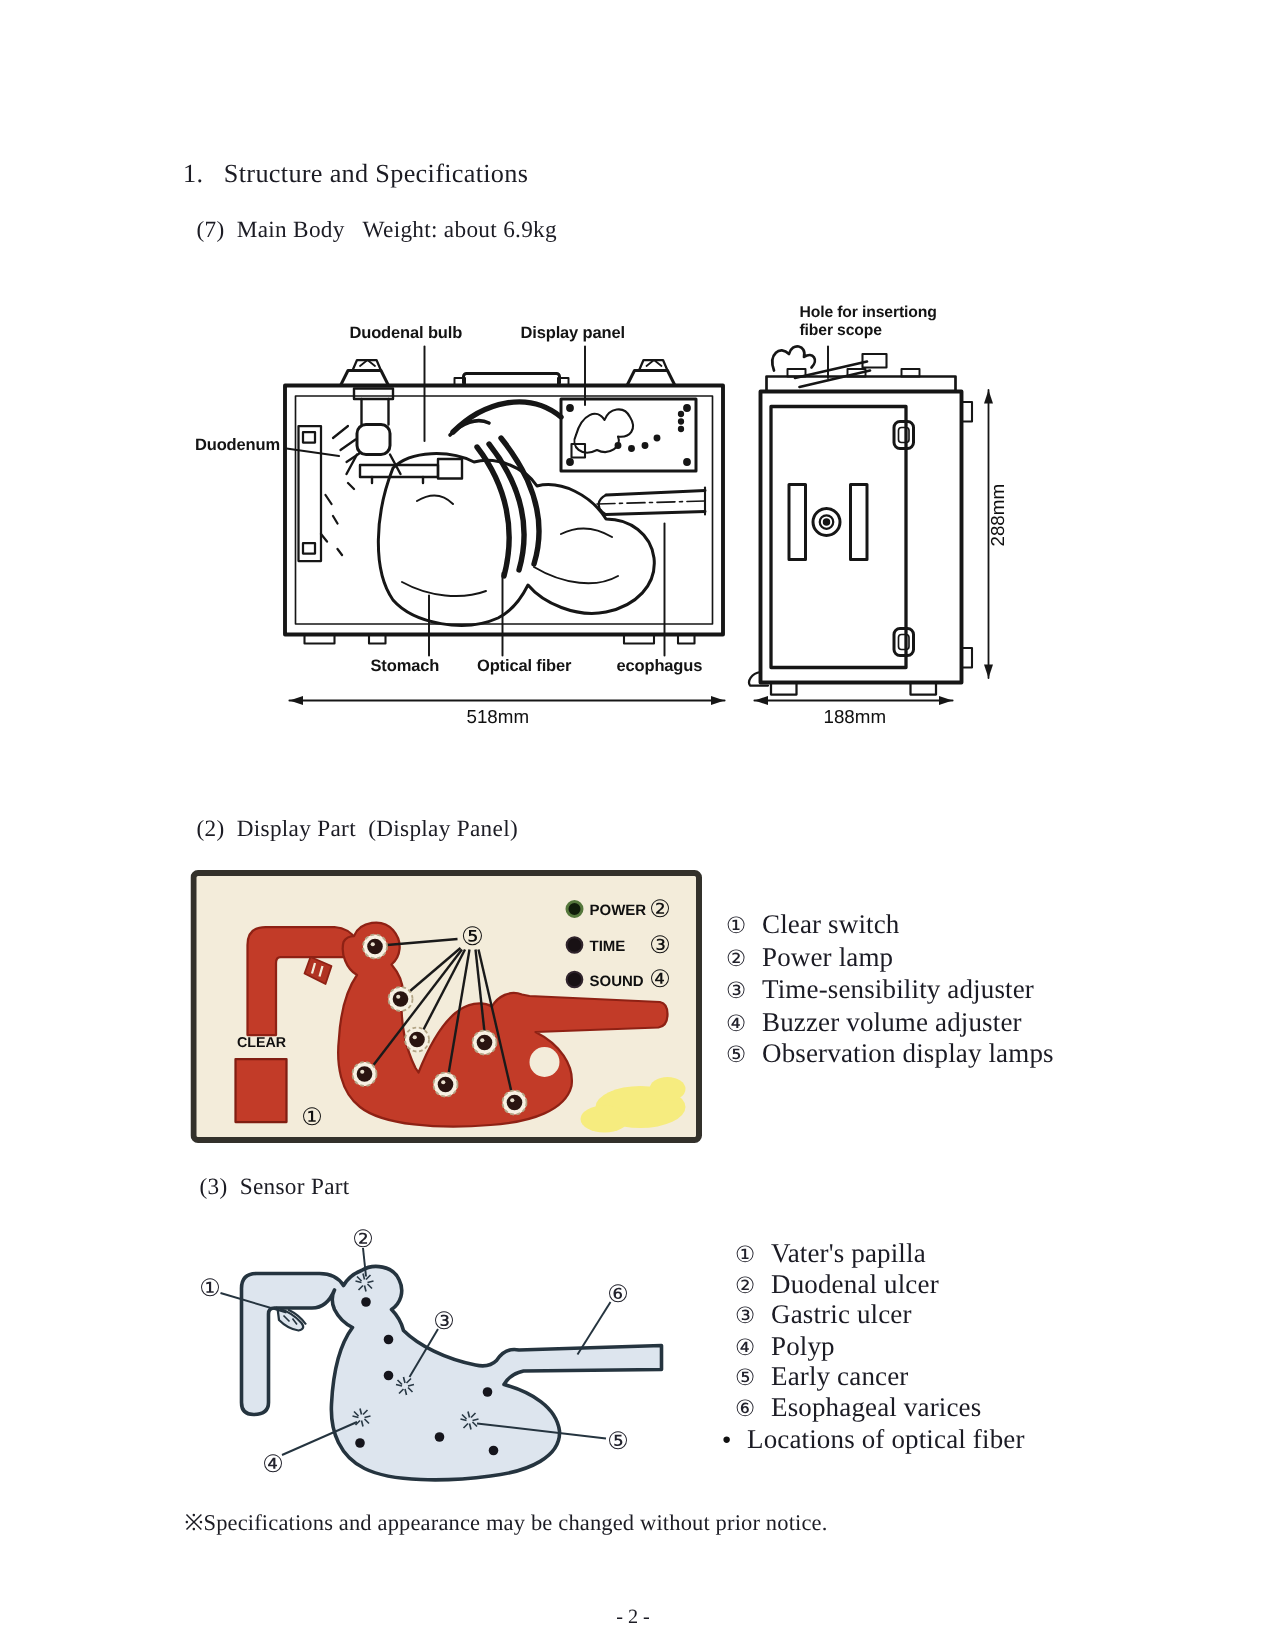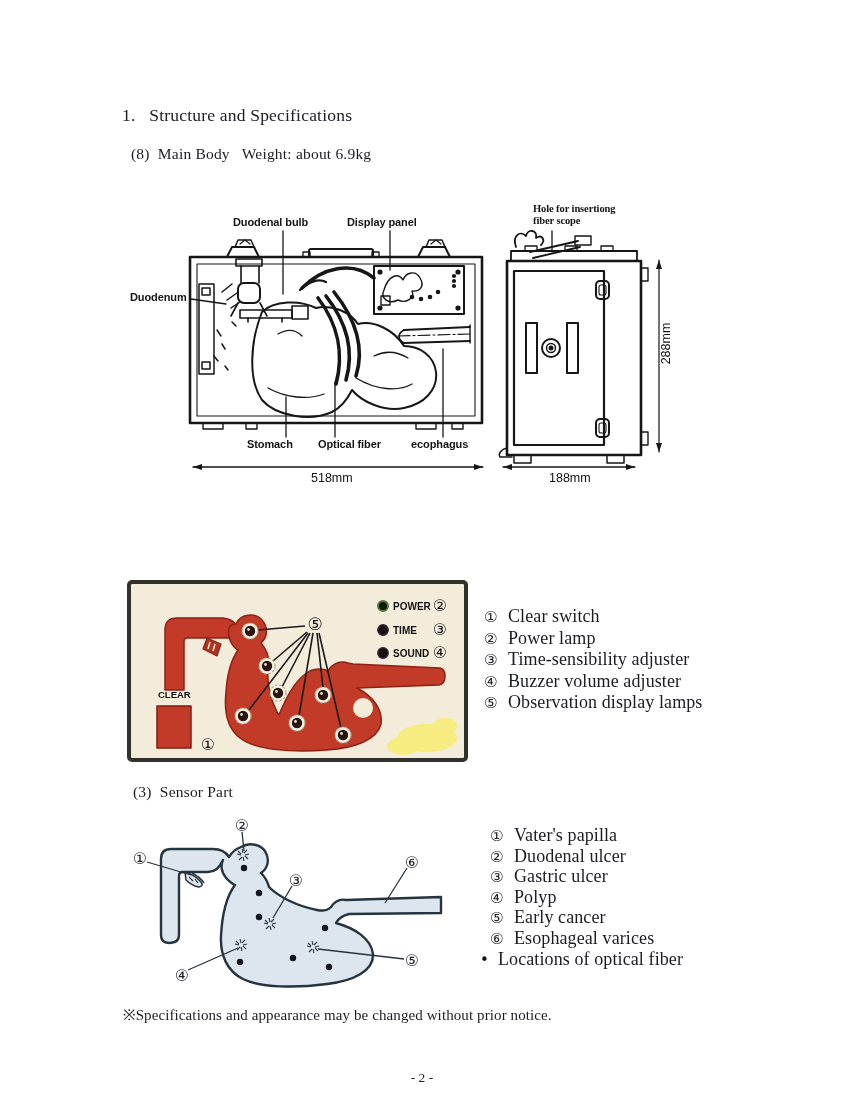--- a/index.html
+++ b/index.html
@@ -38,21 +38,21 @@
   svg{display:block;}
   svg text{font-family:"DejaVu Sans",sans-serif;}
   .panel-label{font-family:"Liberation Sans","DejaVu Sans",sans-serif;font-weight:bold;}
 </style>
 </head>
 <body>
 
 <div class="page">
 
   <div class="abs serif title" style="left:122px;top:105px;">1.   Structure and Specifications</div>
-  <div class="abs serif heading" style="left:131px;top:145px;">(8)  Main Body   Weight: about 6.9kg</div>
+  <div class="abs serif heading" style="left:131px;top:145px;">(7)  Main Body   Weight: about 6.9kg</div>
 
   <svg class="abs" style="left:130px;top:200px;" width="550" height="295" viewBox="130 200 550 295">
     <g fill="none" stroke="#161616" stroke-width="2" stroke-linecap="round" stroke-linejoin="round">
 
       <g>
         <rect x="190" y="257" width="292" height="166" stroke-width="2.6"></rect>
         <rect x="197" y="264" width="278" height="152" stroke-width="1.1"></rect>
 
         <rect x="309" y="249" width="64" height="8" rx="2"></rect>
         <rect x="303" y="252" width="7" height="5" stroke-width="1.3"></rect>
@@ -180,31 +180,32 @@
         <polygon points="635,467 626,464 626,470" fill="#161616" stroke="none"></polygon>
         <path d="M659,260 L659,452" stroke-width="1.2"></path>
         <polygon points="659,260 656,269 662,269" fill="#161616" stroke="none"></polygon>
         <polygon points="659,452 656,443 662,443" fill="#161616" stroke="none"></polygon>
       </g>
     </g>
   </svg>
 
   <div class="abs lbl" style="left:233px;top:216px;">Duodenal bulb</div>
   <div class="abs lbl" style="left:347px;top:216px;text-align:center;">Display panel</div>
-  <div class="abs lbl" style="left:533px;top:203px;font-size:10.5px;line-height:11.5px;font-family:Liberation Serif, serif;">Hole for insertiong
+  <div class="abs lbl" style="left:533px;top:203px;font-size:10.5px;line-height:11.5px;">Hole for insertiong
 fiber scope</div>
   <div class="abs lbl" style="left:130px;top:291px;">Duodenum</div>
   <div class="abs lbl" style="left:247px;top:438px;">Stomach</div>
   <div class="abs lbl" style="left:318px;top:438px;">Optical fiber</div>
   <div class="abs lbl" style="left:411px;top:438px;">ecophagus</div>
   <div class="abs dim" style="left:311px;top:471px;">518mm</div>
   <div class="abs dim" style="left:549px;top:471px;">188mm</div>
   <div class="abs dim" style="left:636px;top:336px;width:60px;height:15px;text-align:center;transform:rotate(-90deg);">288mm</div>
 
 
+  <div class="abs serif heading" style="left:131px;top:544px;">(2)  Display Part  (Display Panel)</div>
 
   <svg class="abs" style="left:127px;top:580px;" width="341" height="182" viewBox="0 0 341 182">
     <rect x="2" y="2" width="337" height="178" rx="3" stroke="#33312b" stroke-width="4" fill="#f3ecda"></rect>
 
     <g stroke-linejoin="round">
       <path d="M38,110 L38,50 Q38,38 50,38 L96,38 Q106,39 110,46 L112,58 L60,58 Q57,58 57,62 L57,110 Z" stroke="#8e2114" stroke-width="1.5" fill="#c23b28"></path>
       <path d="M109,44 C113,34 128,32 135,40 C142,48 140,58 134,63 C140,70 143,79 141,88
                C140,101 143,118 150,132 L152,135 C158,120 167,103 177,95 C184,89 194,87 201,91
                C205,84 213,80 221,83 L226,84 L313,88 Q318,89 318,96 Q318,104 312,105 L230,108
                C246,116 256,130 254,144 C250,160 228,168 200,170 C165,173 128,170 113,158

